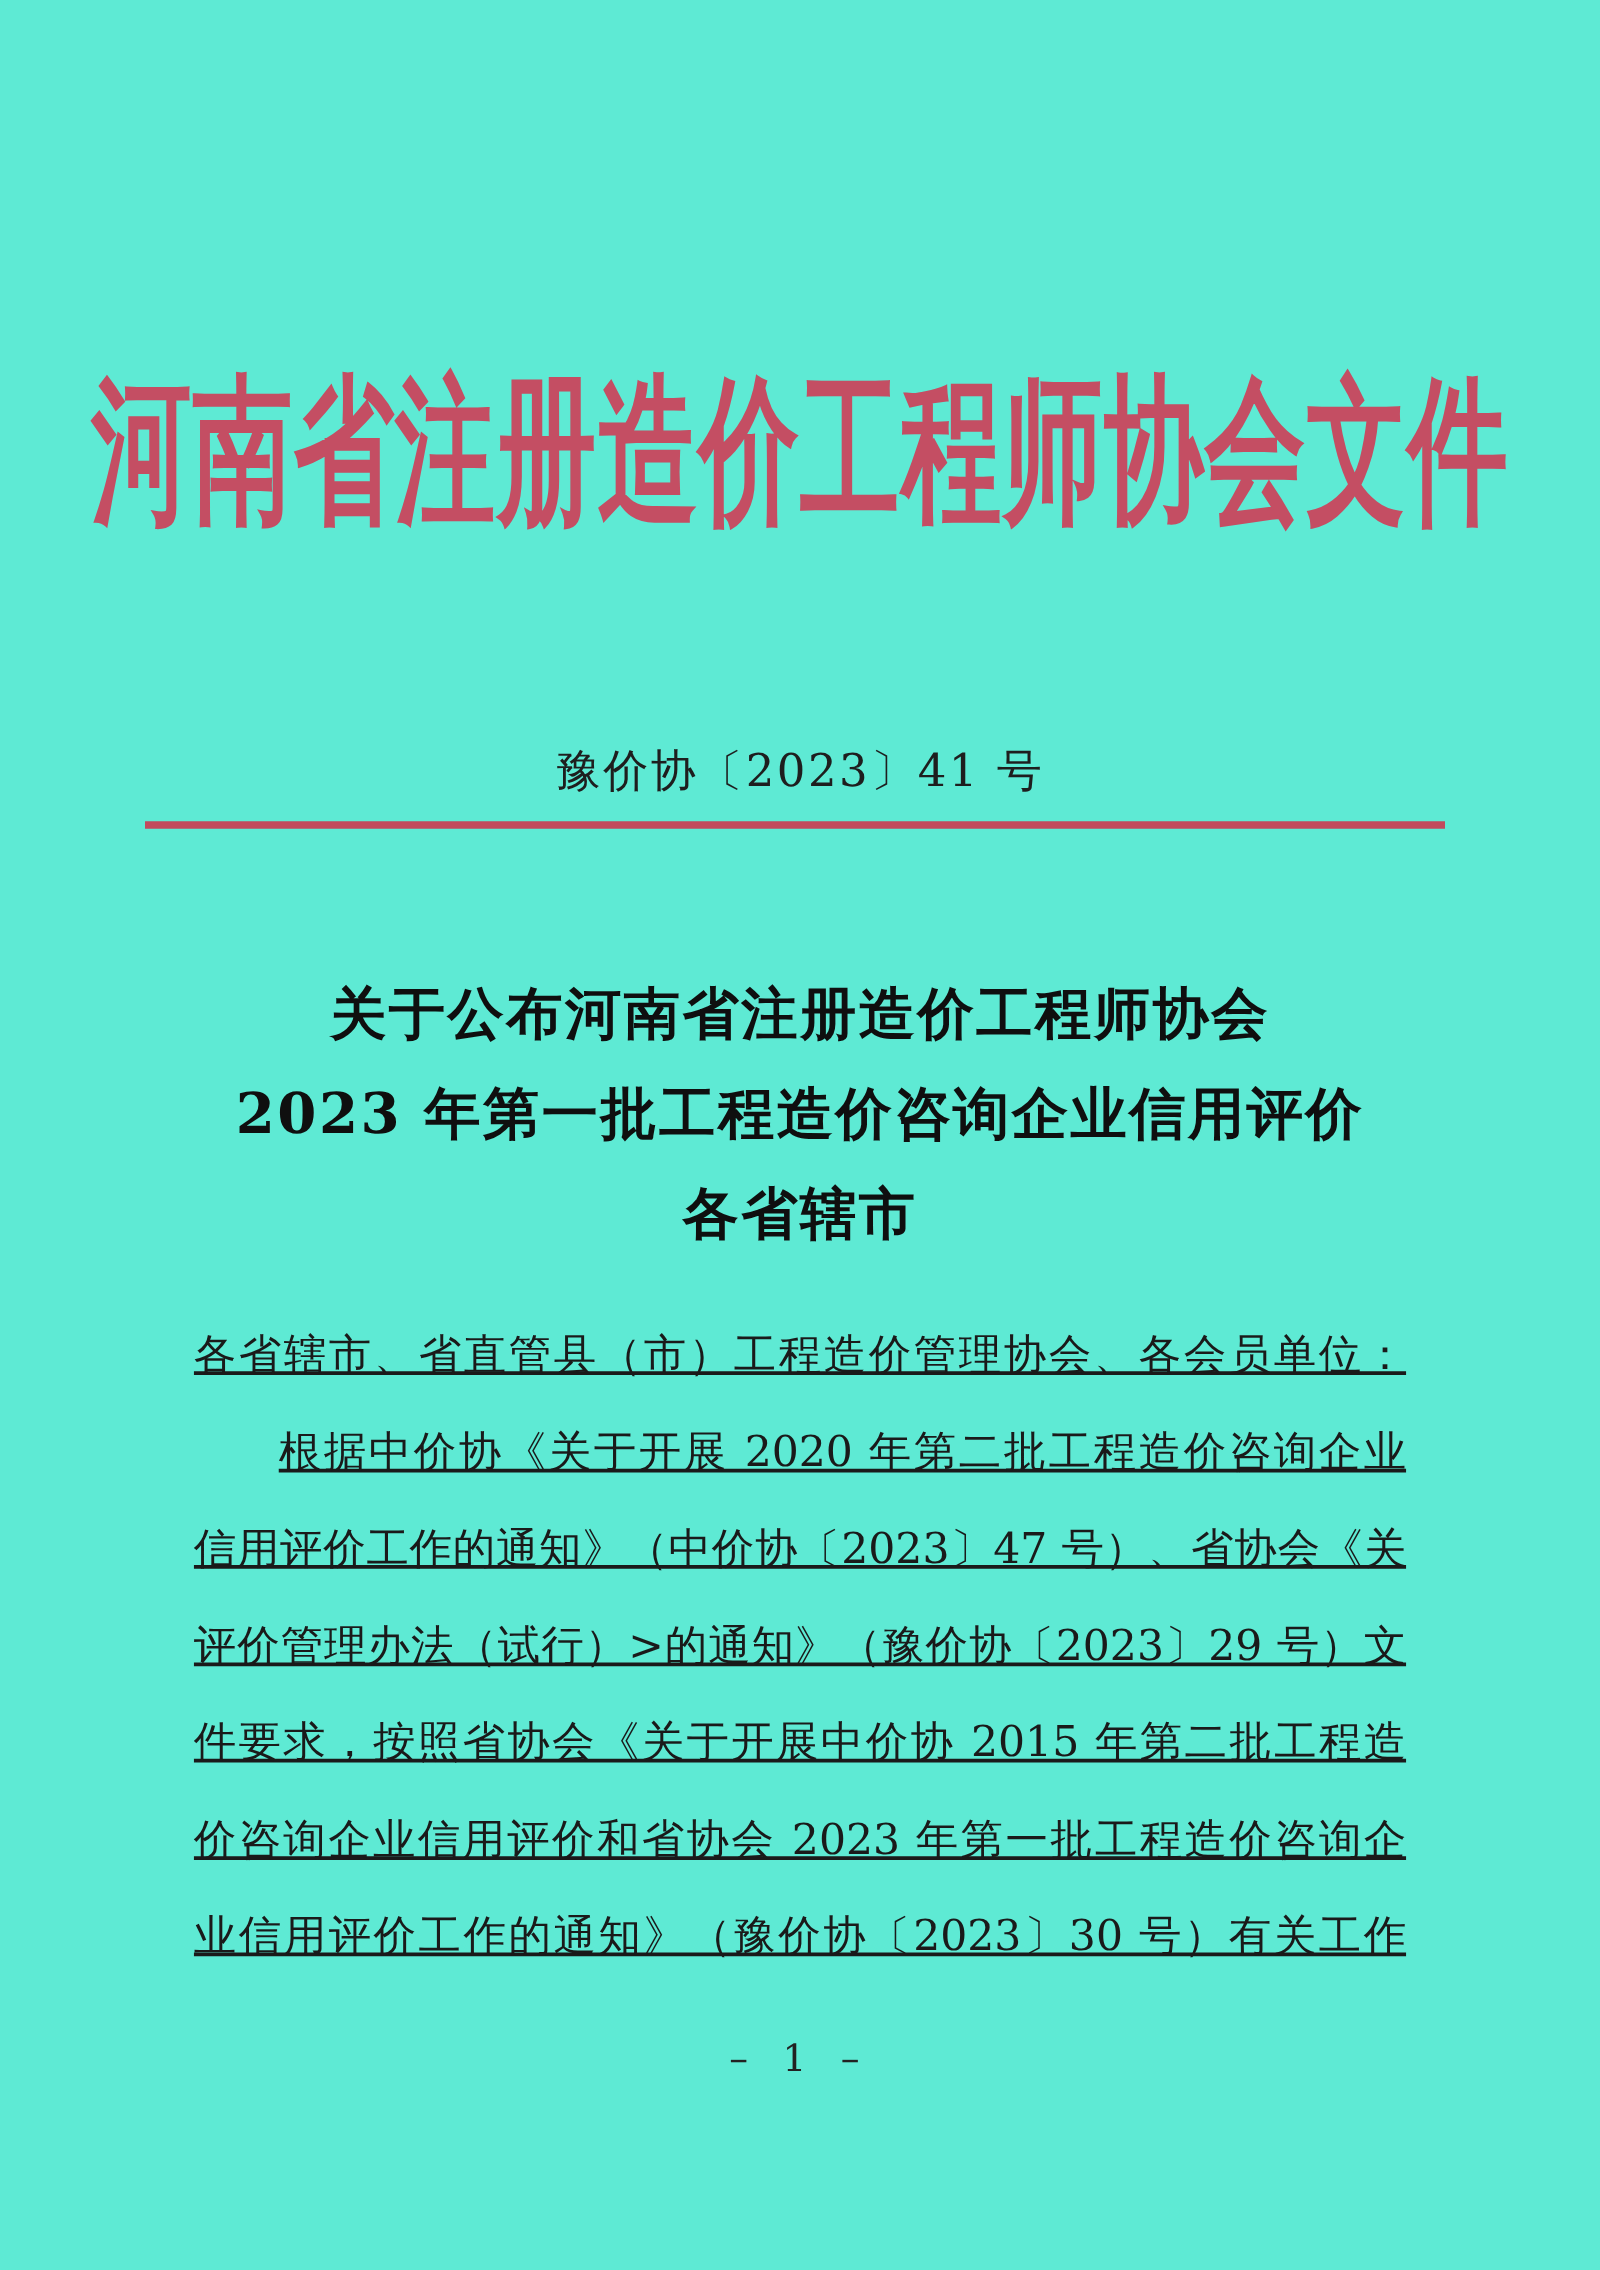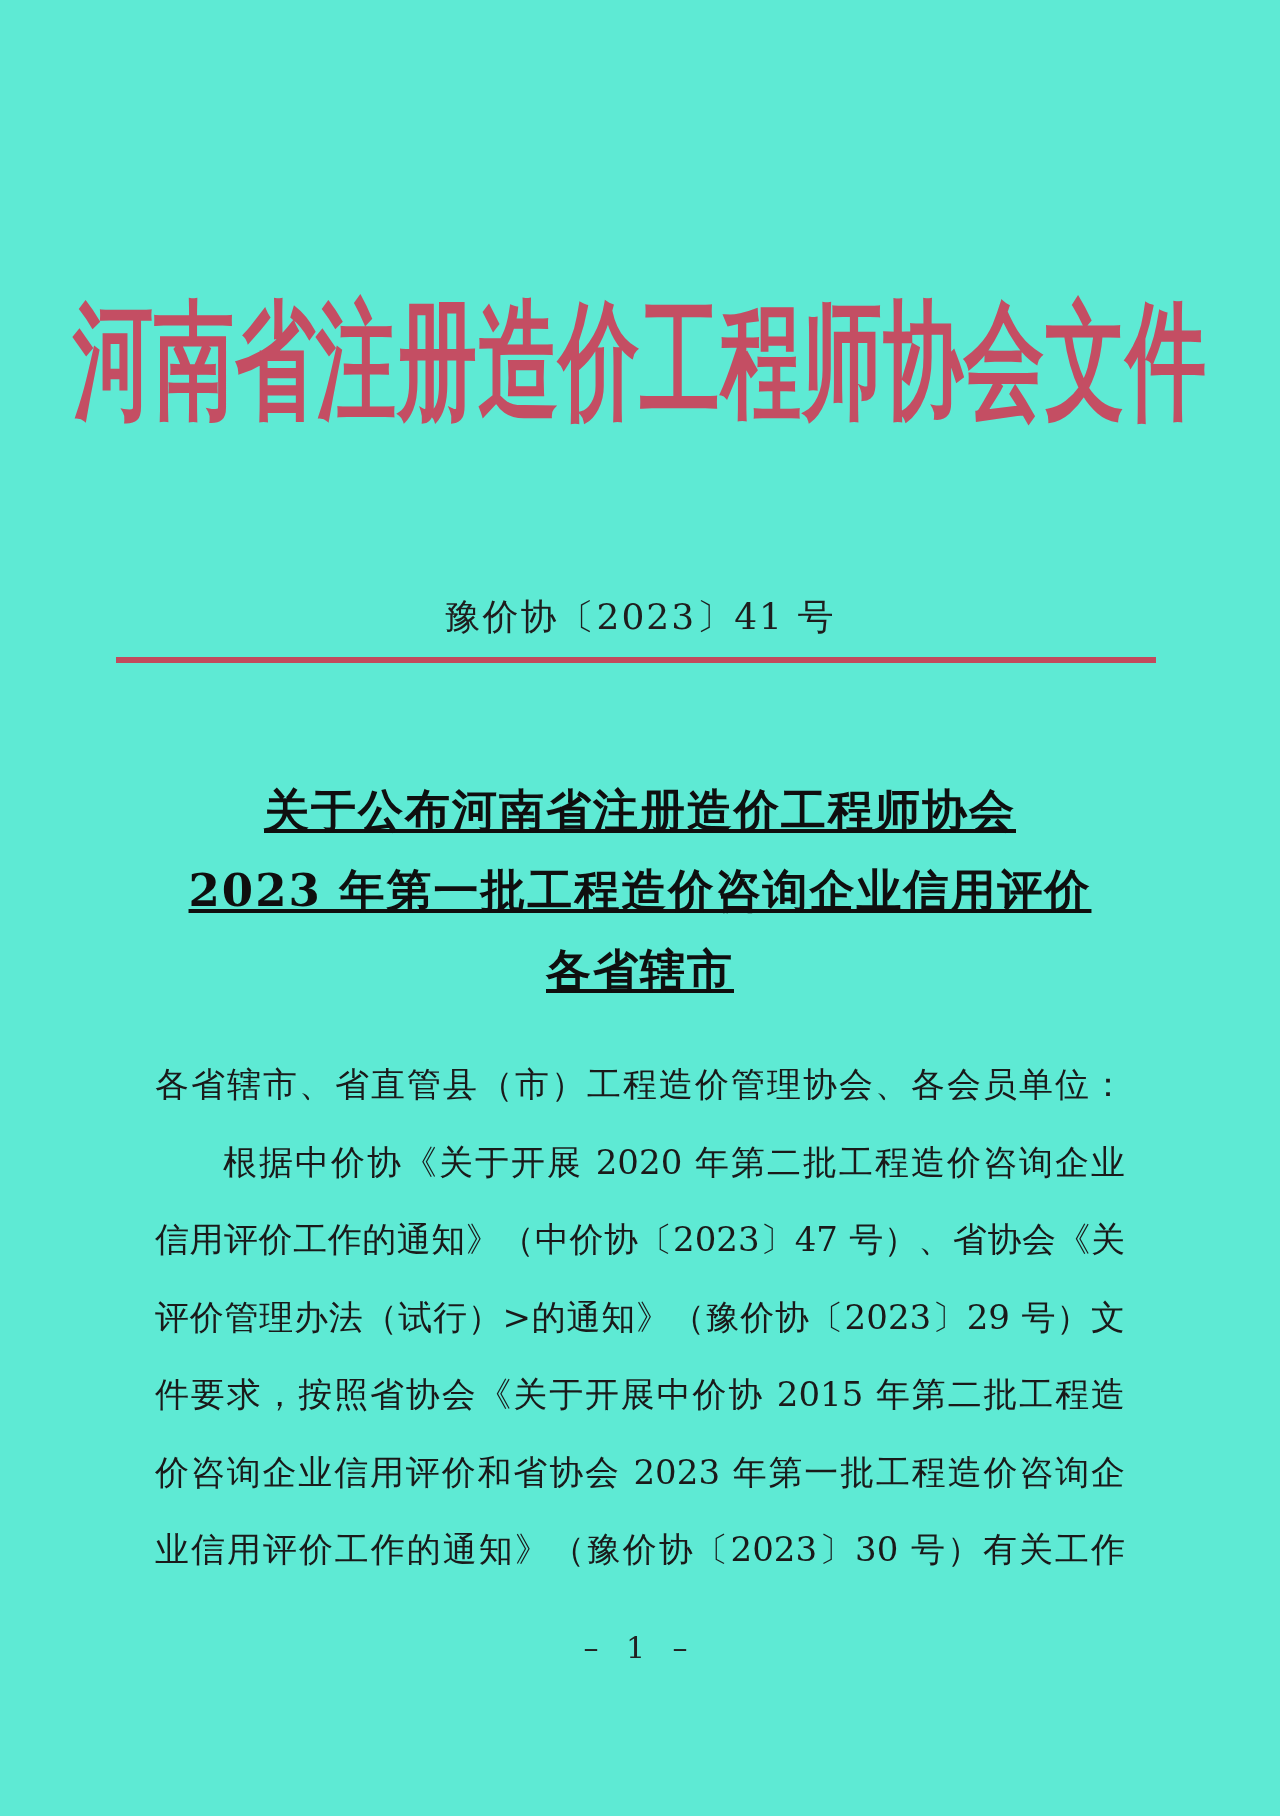--- a/index.html
+++ b/index.html
@@ -60,38 +60,38 @@
     position: absolute;
     top: 771px;
     left: 0;
     width: 100%;
     text-align: center;
     font-weight: bold;
     color: #0f0f0f;
     font-size: 45px;
     line-height: 80px;
     letter-spacing: 2px;
-    text-decoration: underline;
   }
   
   .body-block {
     position: absolute;
     top: 1046px;
     left: 155px;
     width: 970px;
     color: #1a1a1a;
     font-size: 34px;
   }
   .body-line {
     height: 77.5px;
     line-height: 77.5px;
     text-align: justify;
     text-align-last: justify;
     text-justify: inter-character;
     overflow: hidden;
+    text-decoration: underline;
   }
   .body-line.indent {
     padding-left: 68px;
   }
   
   .page-number {
     position: absolute;
     top: 1630px;
     left: 0;
     width: 100%;

